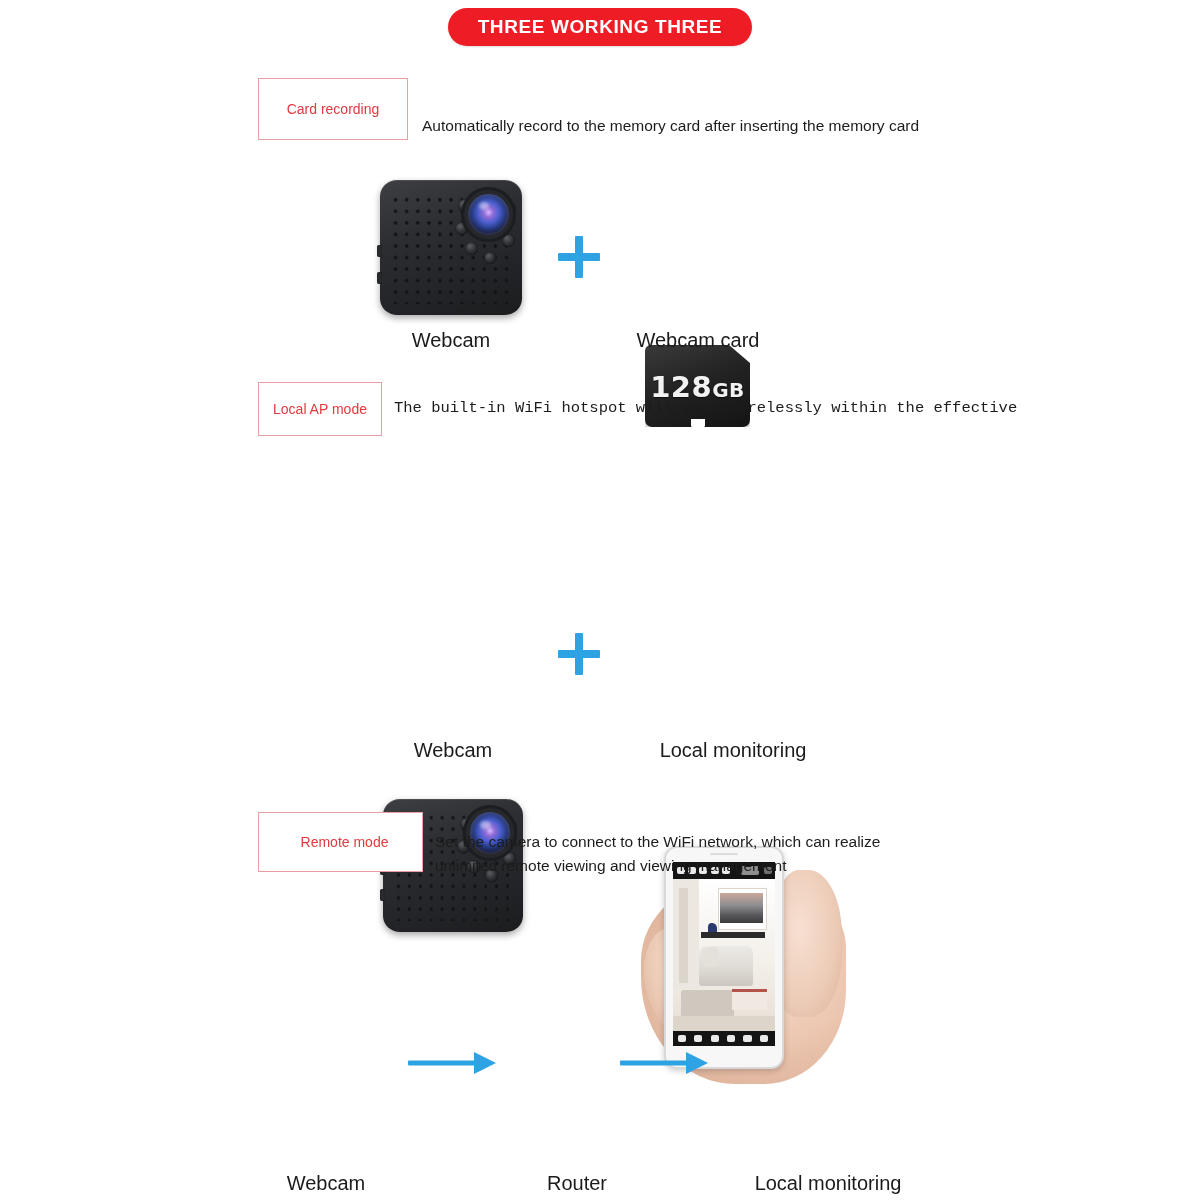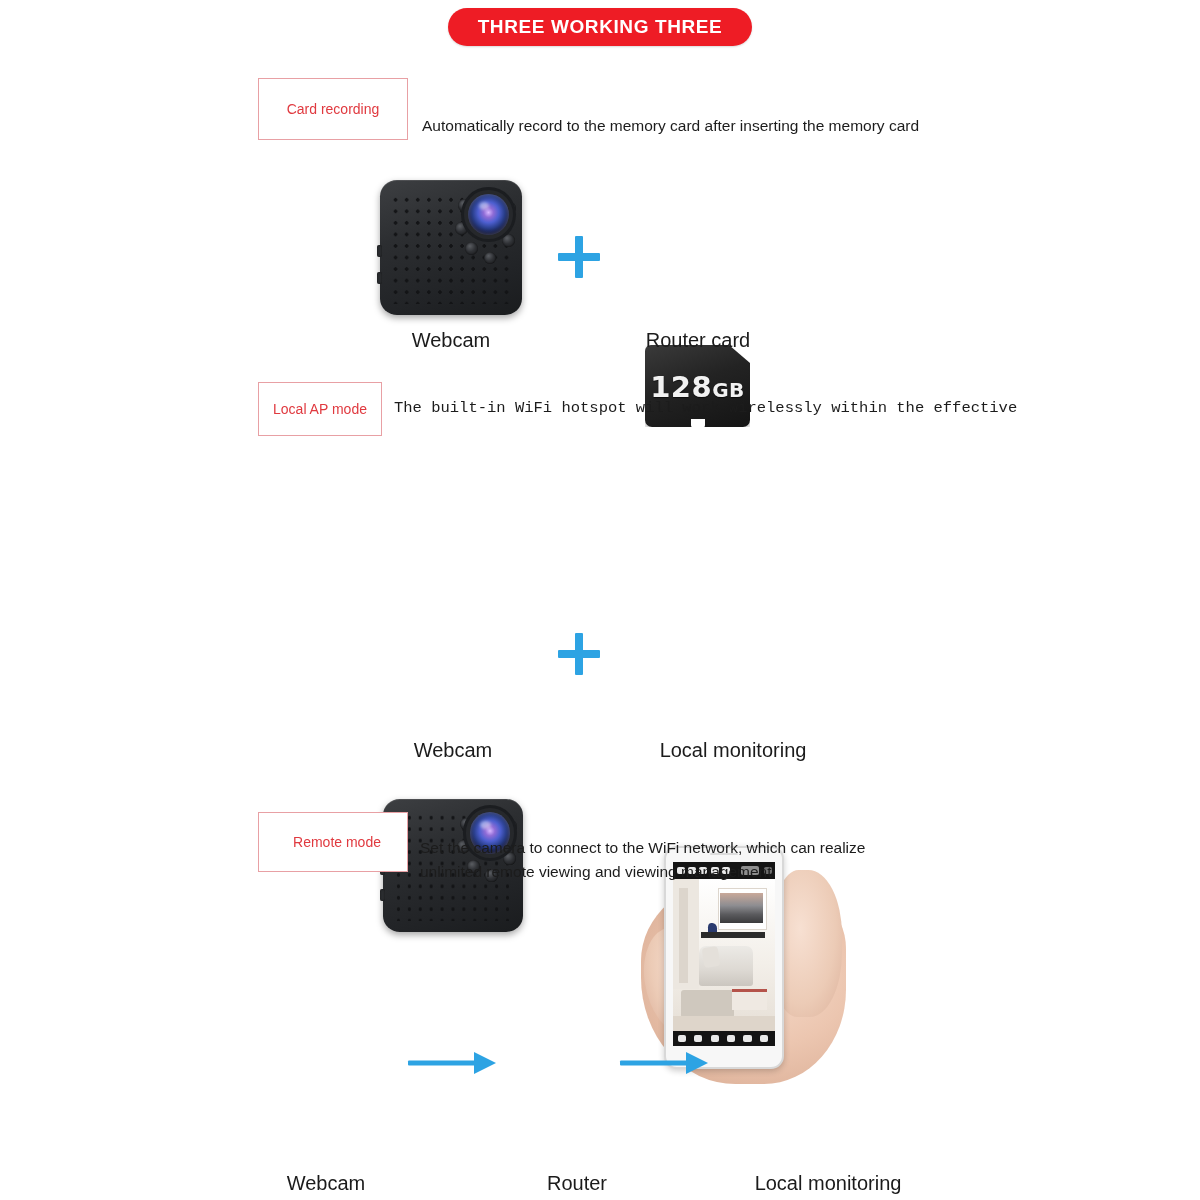--- a/index.html
+++ b/index.html
@@ -47,22 +47,22 @@
 
   #row-card  {left:258px; top:78px;}
   #row-card .mode-tag{width:150px;height:62px;}
   #row-card .mode-desc{margin-left:14px;margin-top:36px;}
 
   #row-ap    {left:258px; top:382px;}
   #row-ap .mode-tag{width:124px;height:54px;}
   #row-ap .mode-desc{margin-left:12px;margin-top:14px;font-family:Liberation Mono, monospace;}
 
   #row-remote{left:258px; top:812px;}
-  #row-remote .mode-tag{width:150px;height:60px;padding-left:8px;}
-  #row-remote .mode-desc{margin-left:12px;margin-top:24px;}
+  #row-remote .mode-tag{width:165px;height:60px;padding-left:8px;}
+  #row-remote .mode-desc{margin-left:12px;margin-top:18px;}
 
   
   .item{position:absolute;}
   .caption{
     position:absolute;
     font-size:20px;
     color:#1b1b1b;
     text-align:center;
     white-space:nowrap;
   }
@@ -242,21 +242,21 @@
   <span class="v"></span>
 </div>
 
 <div class="item sdcard" style="left:645px;top:210px;width:105px;height:82px;">
   <div class="sd-body"></div>
   <div class="sd-text">
     <span>128</span><span class="gb">GB</span>
   </div>
   <div class="sd-notch"></div>
 </div>
-<div class="caption" style="left:598px;top:329px;width:200px;">Router card</div>
+<div class="caption" style="left:598px;top:329px;width:200px;">Webcam card</div>
 
 <div class="mode-row" id="row-ap">
   <div class="mode-tag">Local AP mode</div>
   <div class="mode-desc">
     <div>The built-in WiFi hotspot will work wirelessly within the effective</div>
   </div>
 </div>
 
 <div class="item camera" style="left:383px;top:582px;width:140px;height:133px;">
   <div class="cam-body"></div>

